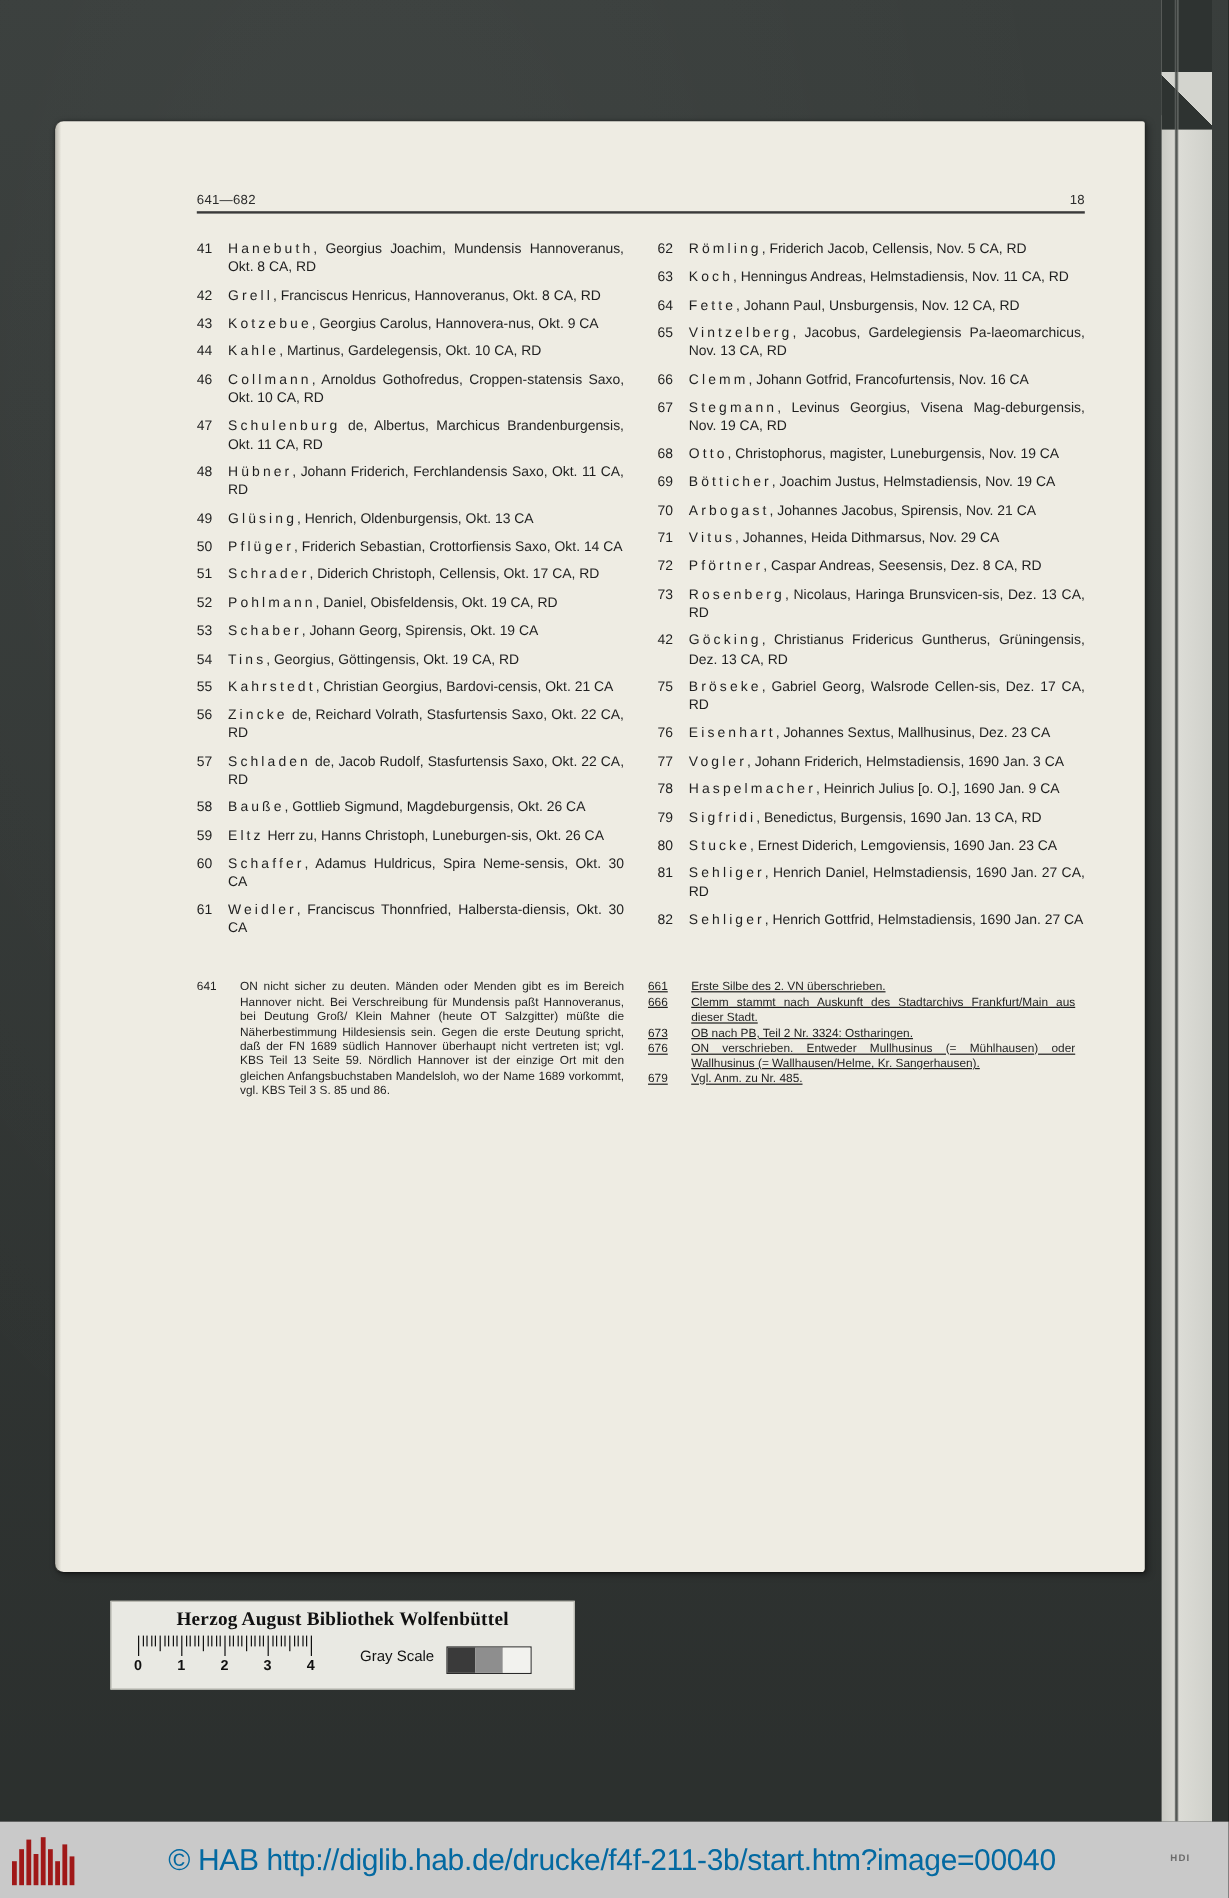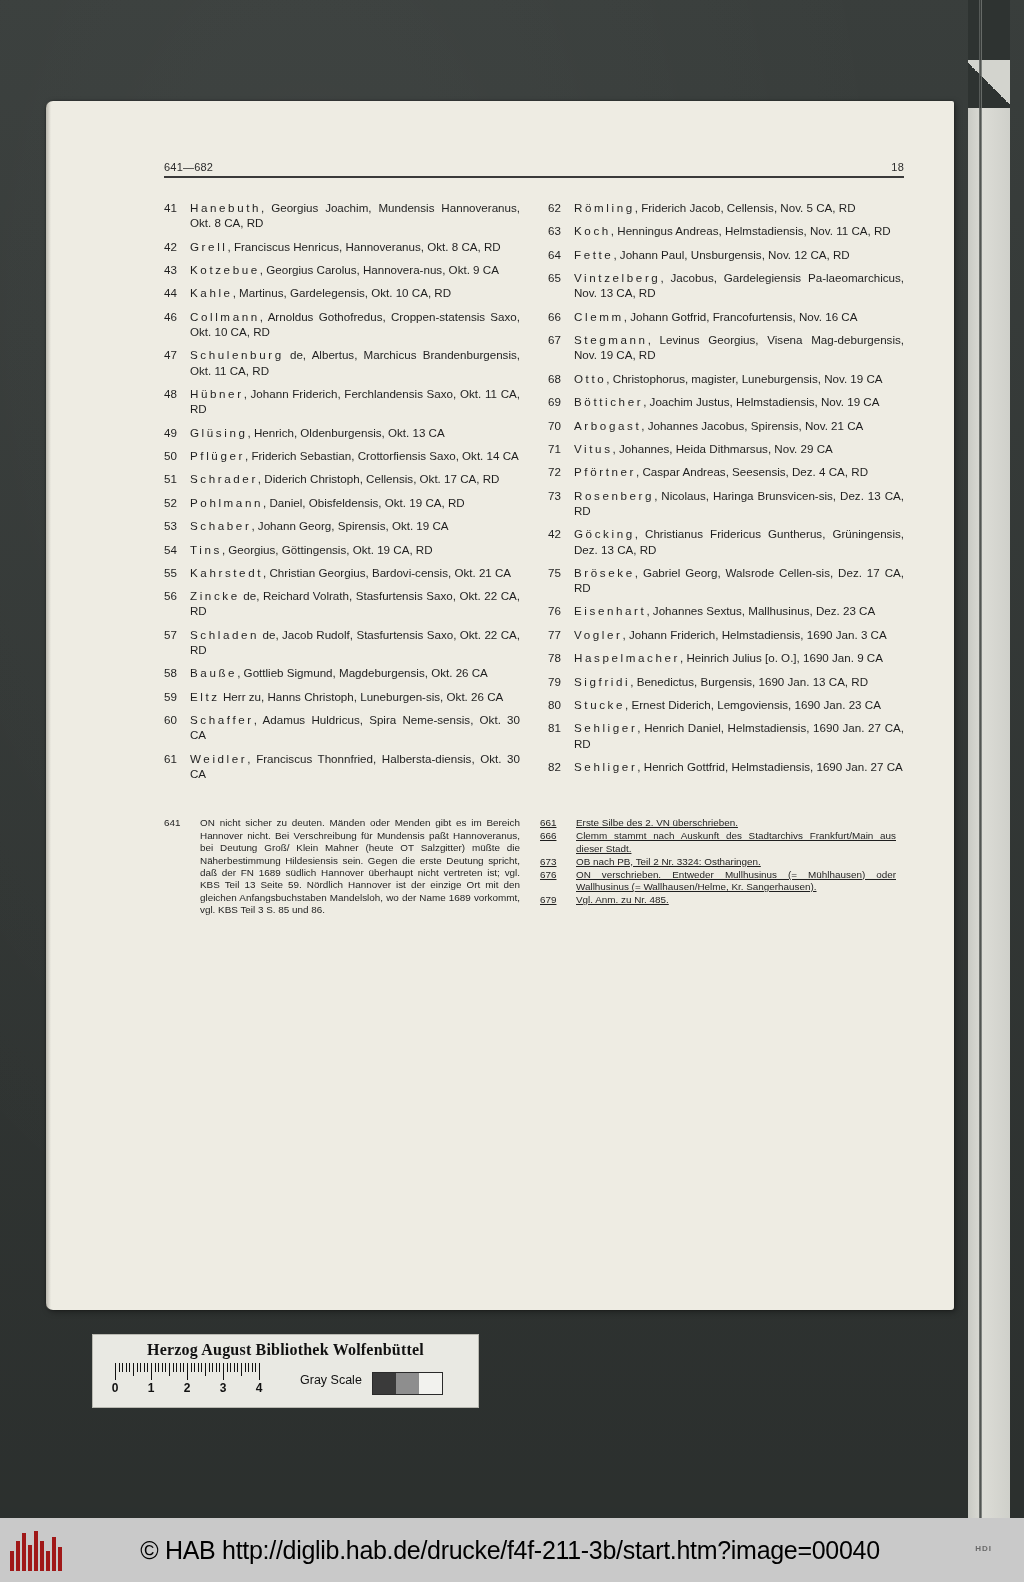--- a/index.html
+++ b/index.html
@@ -221,21 +221,21 @@
   }
   #hab-logo span {
     display: block;
     width: 4px;
     background: #a01818;
   }
   #banner-text {
     flex: 1 1 auto;
     text-align: center;
     font-size: 25px;
-    color: #000000;
+    color: #0369a1;
     letter-spacing: -0.3px;
     margin-right: 70px;
     white-space: nowrap;
   }
   #banner-mark {
     position: absolute;
     right: 32px; top: 26px;
     font-size: 8px;
     color: #6a6a6a;
     letter-spacing: 1px;
@@ -379,21 +379,21 @@
           <div class="entry">
             <div class="entry-num">70</div>
             <div class="entry-text"><span class="sur">Arbogast</span><span>, Johannes Jacobus, Spirensis, Nov. 21 CA</span></div>
           </div>
           <div class="entry">
             <div class="entry-num">71</div>
             <div class="entry-text"><span class="sur">Vitus</span><span>, Johannes, Heida Dithmarsus, Nov. 29 CA</span></div>
           </div>
           <div class="entry">
             <div class="entry-num">72</div>
-            <div class="entry-text"><span class="sur">Pförtner</span><span>, Caspar Andreas, Seesensis, Dez. 4 CA, RD</span></div>
+            <div class="entry-text"><span class="sur">Pförtner</span><span>, Caspar Andreas, Seesensis, Dez. 8 CA, RD</span></div>
           </div>
           <div class="entry">
             <div class="entry-num">73</div>
             <div class="entry-text"><span class="sur">Rosenberg</span><span>, Nicolaus, Haringa Brunsvicen-sis, Dez. 13 CA, RD</span></div>
           </div>
           <div class="entry">
             <div class="entry-num">42</div>
             <div class="entry-text"><span class="sur">Göcking</span><span>, Christianus Fridericus Guntherus, Grüningensis, Dez. 13 CA, RD</span></div>
           </div>
           <div class="entry">

